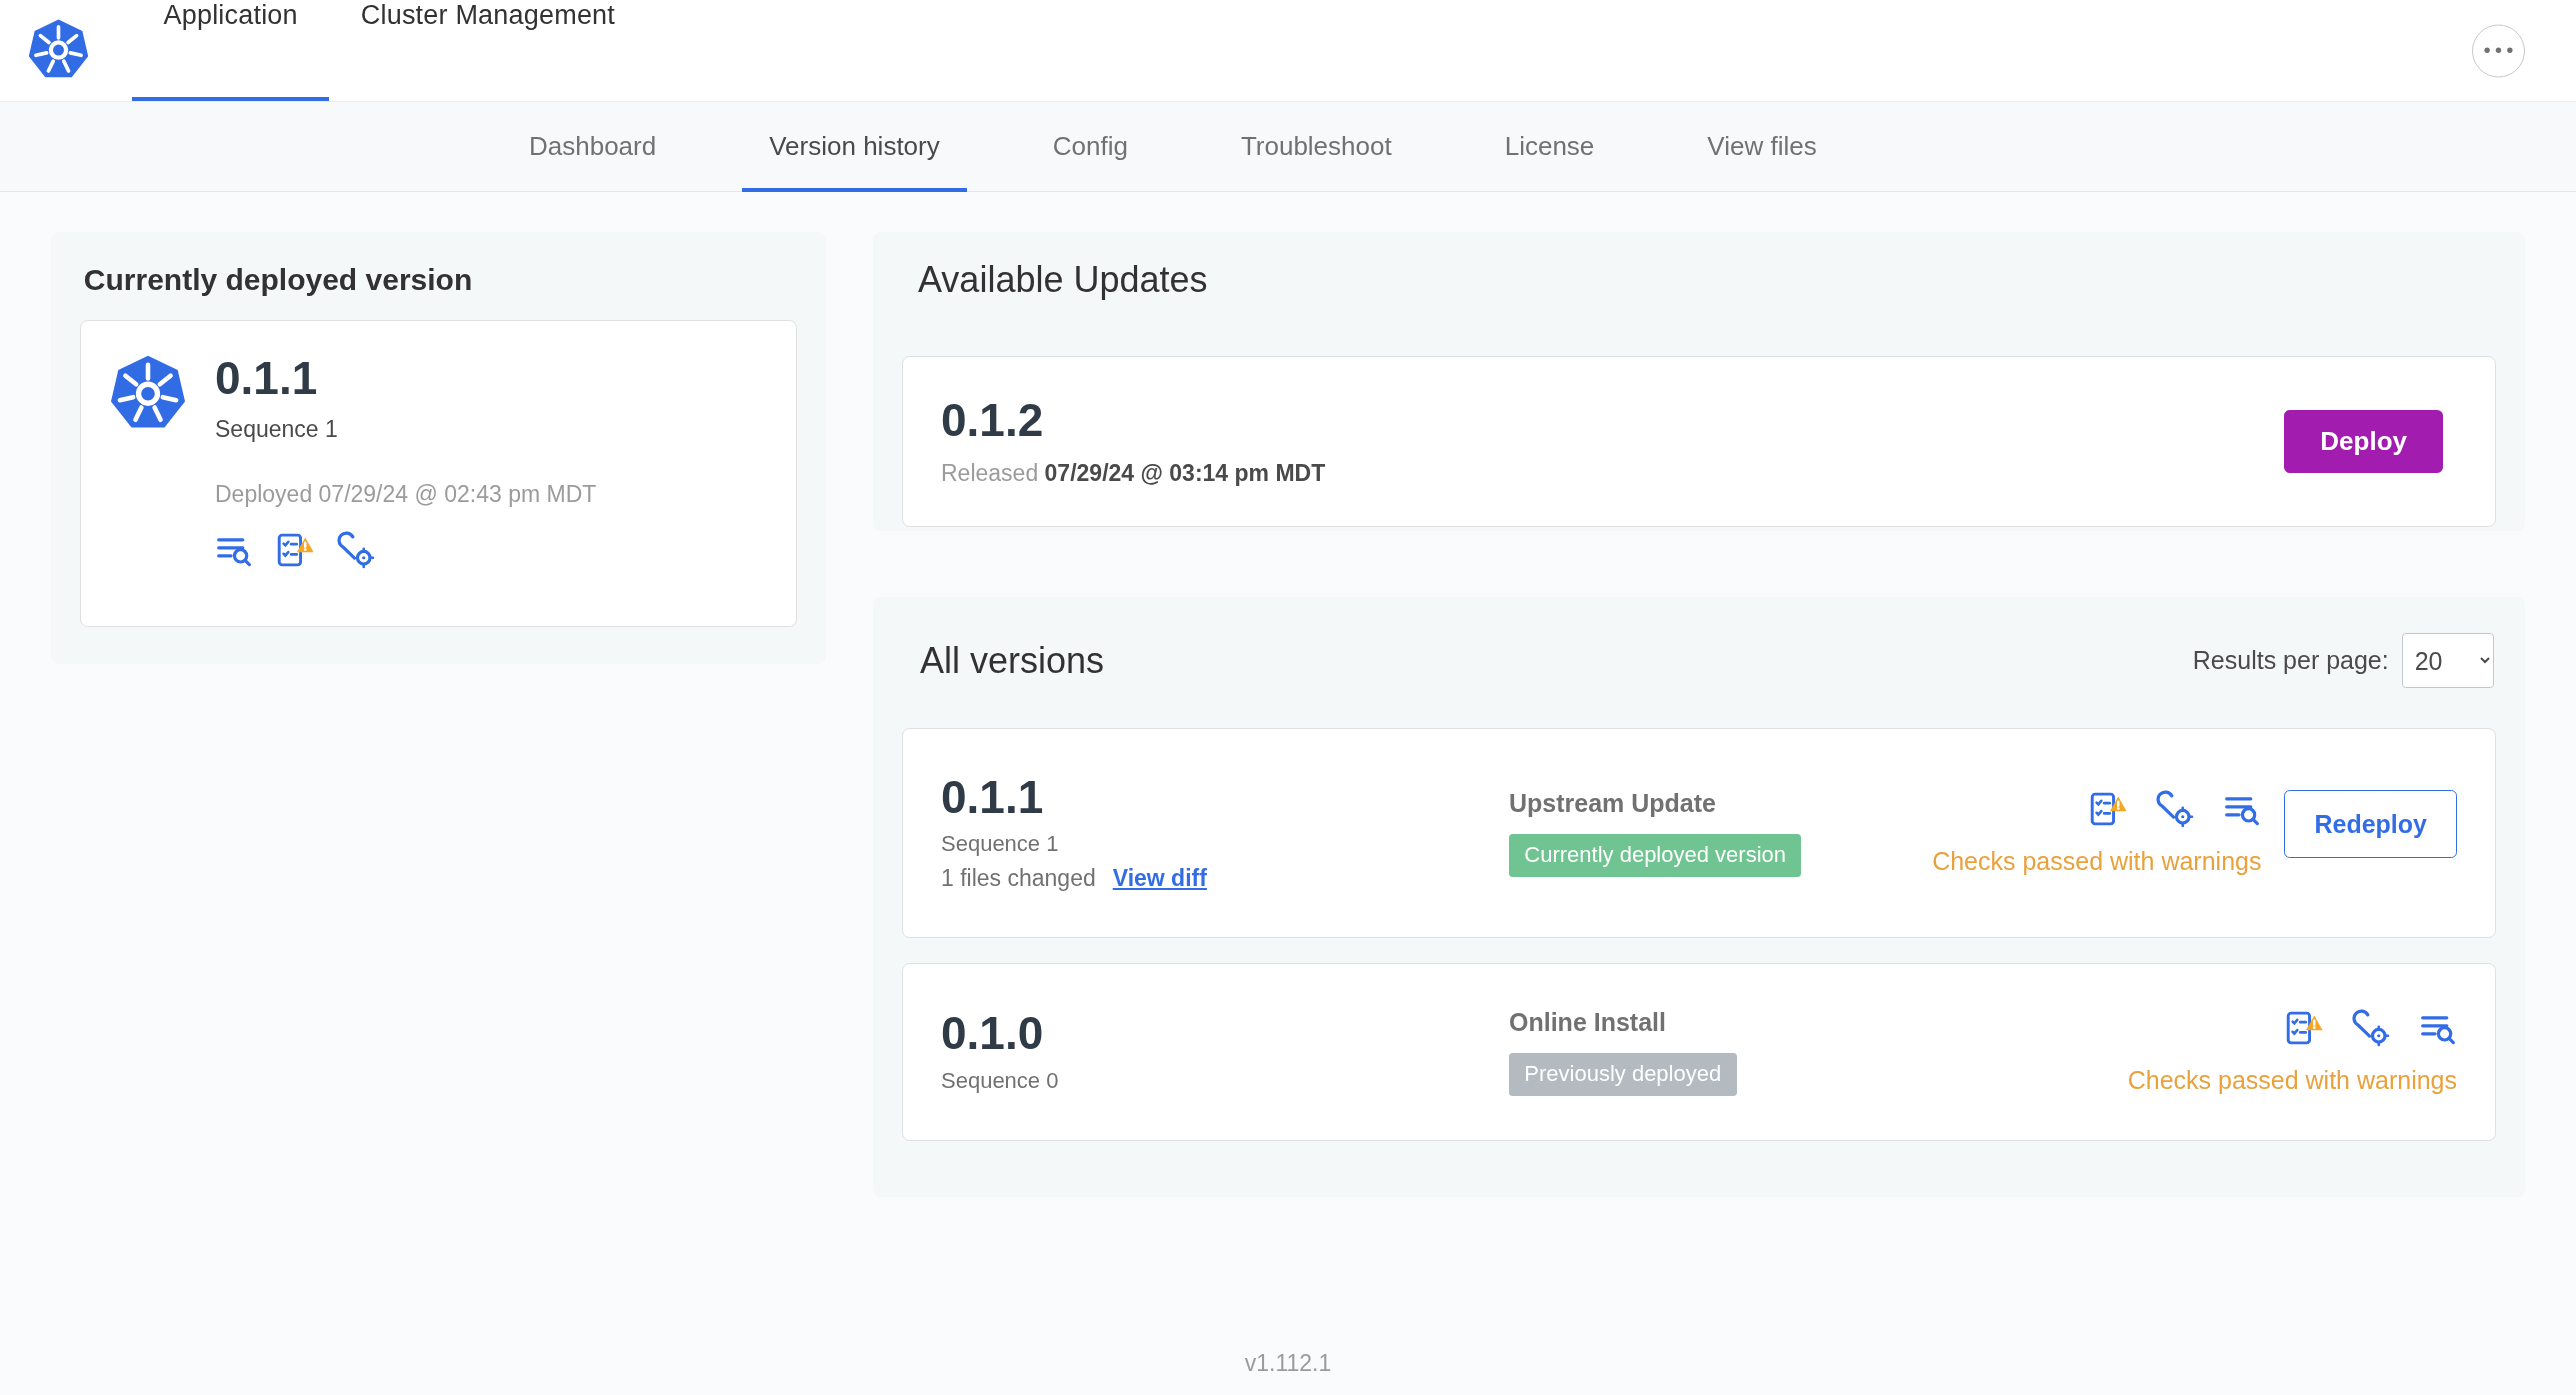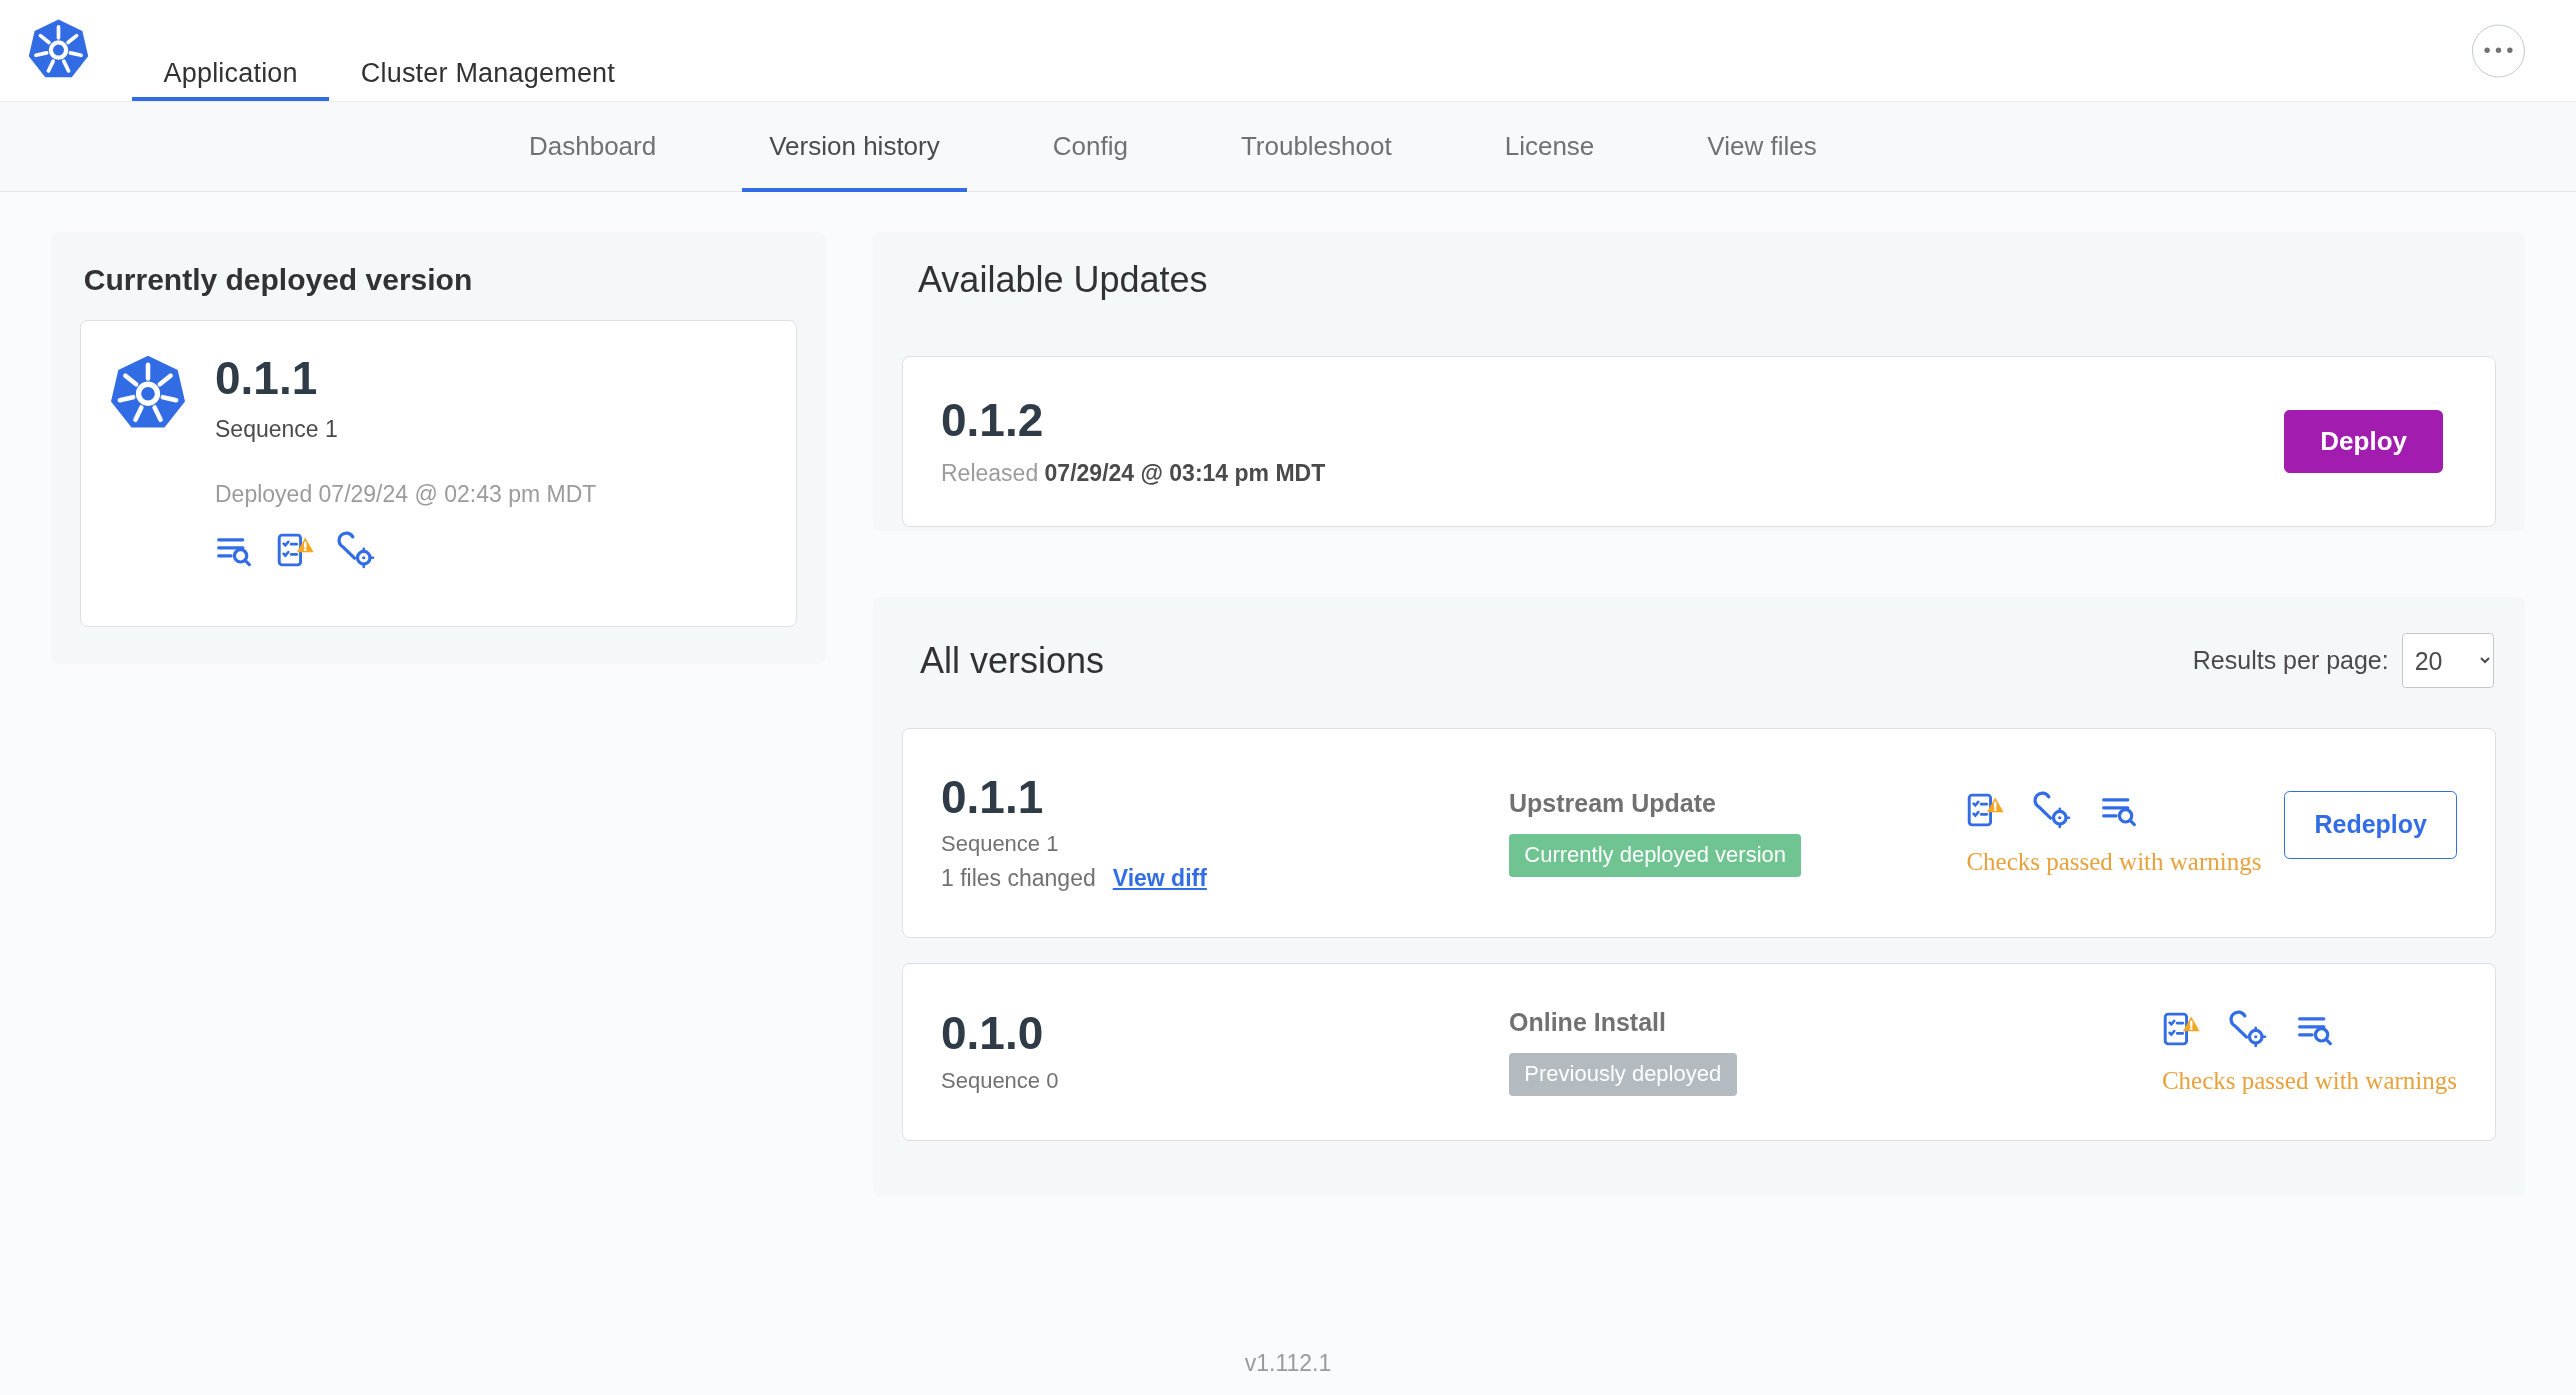--- a/index.html
+++ b/index.html
@@ -10,22 +10,22 @@
   }
 
   
   .topbar {
     height:102px; background:#ffffff; border-bottom:1px solid #ececee;
     display:flex; align-items:stretch; padding-left:28px; position:relative;
   }
   .logo { width:61px; height:63px; align-self:center; margin-right:43px; }
   .top-tabs { display:flex; align-items:stretch; }
   .top-tab {
-    display:flex; align-items:center; padding:0 31.5px; font-size:27px;
-    color:#323232; cursor:pointer; position:relative; letter-spacing:0.2px;margin-top:45px;
+    display:flex; align-items:flex-start; padding:0 31.5px; font-size:27px;
+    color:#323232; cursor:pointer; position:relative; letter-spacing:0.2px;
   }
   .top-tab.active::after {
     content:""; position:absolute; left:0; right:0; bottom:0; height:3.8px; background:#326DE6;
   }
   .more-btn {
     position:absolute; right:51px; top:50%; transform:translateY(-50%);
     width:53px; height:53px; border-radius:50%; border:1.9px solid #c6cacd;
     background:#fff; cursor:pointer; display:flex; align-items:center; justify-content:center;
   }
 
@@ -88,21 +88,21 @@
   .vr-left { width:568px; flex:none; }
   .vr-seq { font-size:22px; color:#717171; margin-top:11.5px; }
   .vr-files { font-size:23px; color:#717171; margin-top:7.6px; display:flex; align-items:center; gap:17px; }
   .view-diff { font-size:23px; color:#326DE6; font-weight:700; text-decoration:underline; cursor:pointer; }
   .vr-mid { flex:1; }
   .vr-source { font-size:25px; font-weight:700; color:#717171; }
   .badge { display:inline-block; margin-top:15.3px; font-size:22px; color:#fff; padding:8.6px 15.3px; border-radius:3.8px; }
   .badge.green { background:#6FC492; }
   .badge.gray  { background:#B3BAC0; }
   .vr-right { margin-left:auto; display:flex; align-items:flex-start; gap:23px; }
-  .vr-icons-col { display:flex; flex-direction:column; align-items:flex-start;font-family:Liberation Serif, serif; }
+  .vr-icons-col { display:flex; flex-direction:column; align-items:flex-end; }
   .vr-icons { display:flex; gap:29px; align-items:center; }
   .vr-status { margin-top:19px; font-size:25px; color:#E9A13B; white-space:nowrap; }
   .redeploy-btn {
     height:68px; padding:0 29px; background:#fff; border:1.9px solid #326DE6; color:#326DE6;
     border-radius:5.7px; font-size:25px; font-weight:700; cursor:pointer;
     font-family:"Liberation Sans", sans-serif;
   }
 
   .footer { position:absolute; bottom:19px; left:0; width:100%; text-align:center; font-size:23px; color:#9b9b9b; }
 </style>

